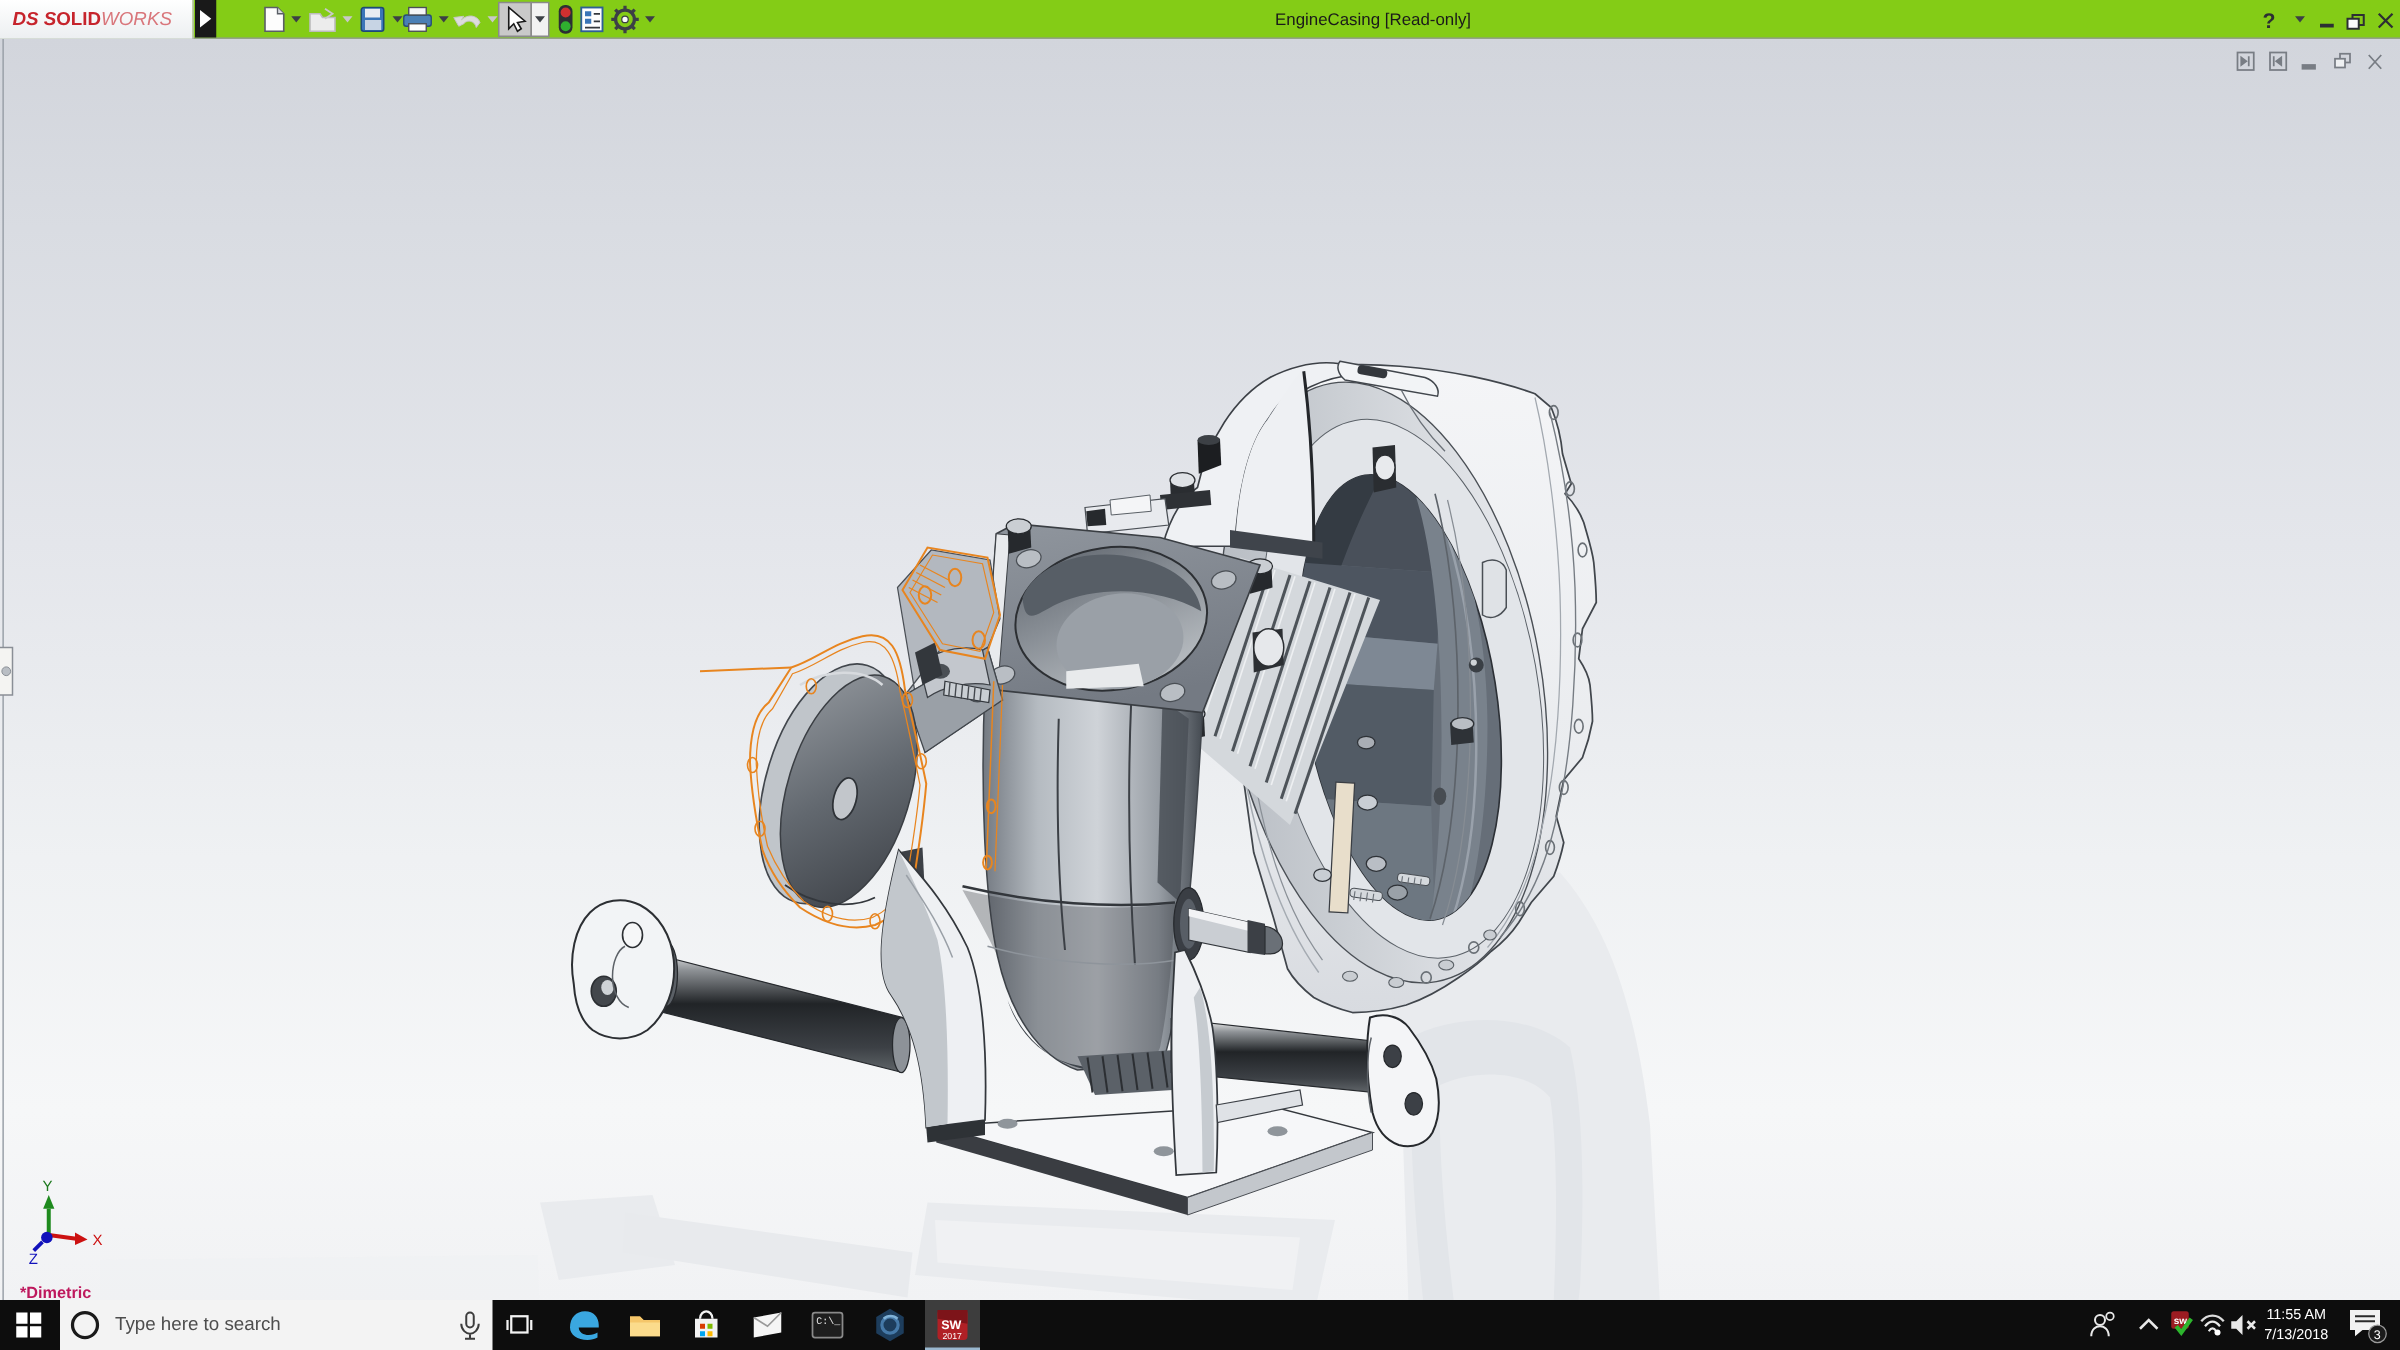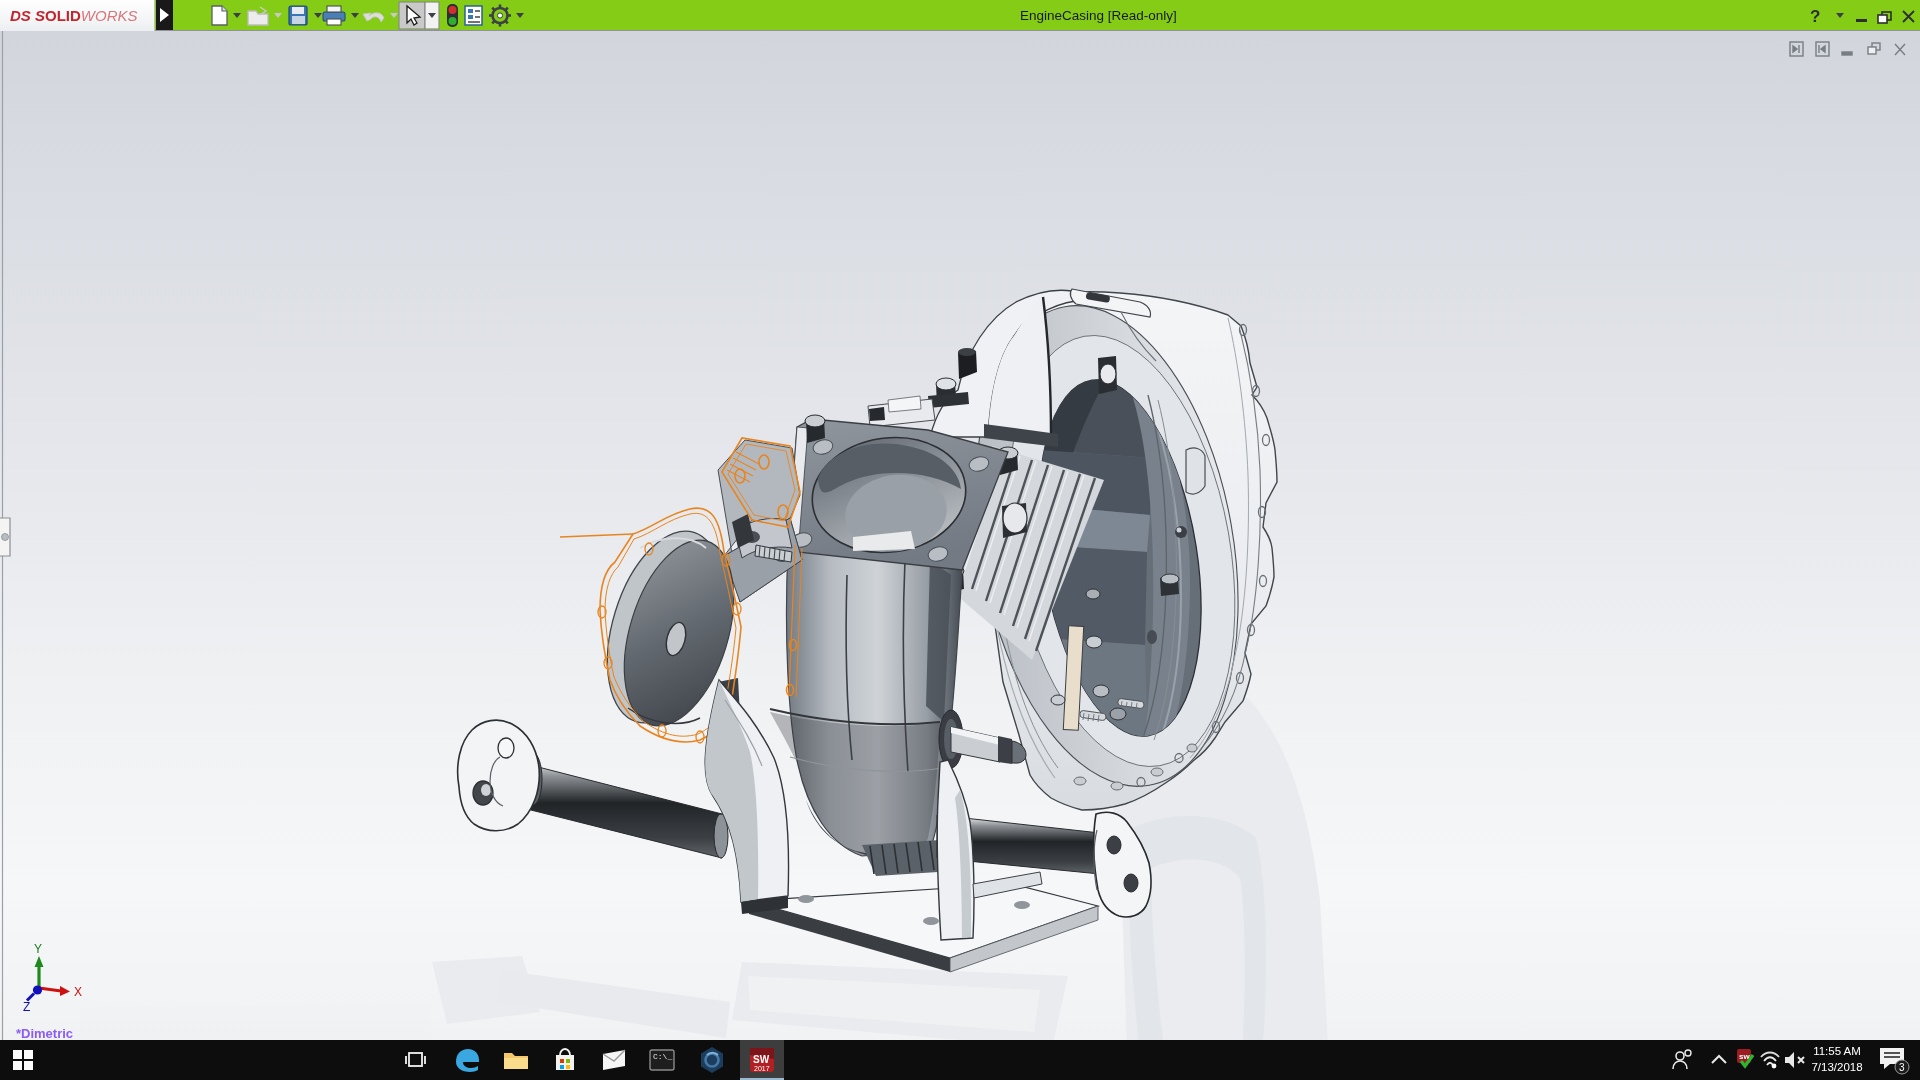--- a/index.html
+++ b/index.html
@@ -10,21 +10,21 @@
 #titlebar { position:absolute; left:0; top:0; width:1920px; height:31px; background:#84cc16; border-bottom:1px solid #8f9399; z-index:20; }
 #logo { position:absolute; left:0; top:0; width:155px; height:31px; background:linear-gradient(180deg,#ffffff,#eceff1); border-right:1px solid #c0c0c0; white-space:nowrap; }
 #logotext { position:absolute; left:10px; top:7px; font-size:15px; font-style:italic; font-weight:bold; color:#c6242c; }
 #logotext .lt { font-weight:normal; color:#d9767b; }
 #playbtn { position:absolute; left:156px; top:0; width:17px; height:30px; background:#191919; }
 #playbtn:after { content:""; position:absolute; left:4px; top:8px; border-left:9px solid #fff; border-top:7px solid transparent; border-bottom:7px solid transparent; }
 #title-text { position:absolute; left:1020px; top:8px; width:300px; text-align:left; font-size:13.5px; color:#1a1a1a; z-index:21; }
 #taskbar { position:absolute; left:0; top:1040px; width:1920px; height:40px; background:#0d0d0d; z-index:30; }
 #searchbox { position:absolute; left:48px; top:0px; width:346px; height:40px; background:#f3f3f3; }
 #searchbox span.ph { position:absolute; left:44px; top:11px; font-size:15px; color:#4d4d4d; }
-#dimetric { position:absolute; left:16px; top:1026px; font-size:13px; font-weight:bold; color:#8b5cf6; z-index:5; }
+#dimetric { position:absolute; left:16px; top:1026px; font-size:13px; font-weight:bold; color:#be185d; z-index:5; }
 </style>
 </head>
 <body>
 <div id="viewport"></div>
 <svg id="scene" width="1920" height="1080" viewBox="0 0 1920 1080">
 <defs>
   <linearGradient id="gBody" x1="0" y1="0" x2="0" y2="1">
     <stop offset="0" stop-color="#f4f5f7"></stop>
         <stop offset="0.6" stop-color="#eaecef"></stop>
         <stop offset="1" stop-color="#d8dbe0"></stop>
@@ -461,20 +461,30 @@
   </g>
 </svg>
 
 <div id="taskbar">
   <svg width="26" height="26" viewBox="0 0 26 26" style="position:absolute;left:11px;top:7px;">
     <rect x="2" y="3" width="9" height="9" fill="#fff"></rect>
       <rect x="13" y="3" width="9" height="9" fill="#fff"></rect>
     <rect x="2" y="14" width="9" height="9" fill="#fff"></rect>
       <rect x="13" y="14" width="9" height="9" fill="#fff"></rect>
   </svg>
+  <div id="searchbox">
+    <svg width="26" height="26" viewBox="0 0 26 26" style="position:absolute;left:7px;top:7px;">
+      <circle cx="13" cy="13" r="10" fill="none" stroke="#1a1a1a" stroke-width="2.6"></circle>
+    </svg>
+    <span class="ph">Type here to search</span>
+    <svg width="20" height="24" viewBox="0 0 20 24" style="position:absolute;left:318px;top:8px;">
+      <rect x="7" y="2" width="6" height="12" rx="3" fill="none" stroke="#3c3c3c" stroke-width="1.6"></rect>
+      <path d="M3,11 C3,16 7,19 10,19 C13,19 17,16 17,11 M10,19 L10,23 M6,23 L14,23" fill="none" stroke="#3c3c3c" stroke-width="1.6"></path>
+    </svg>
+  </div>
   <svg width="24" height="24" viewBox="0 0 24 24" style="position:absolute;left:404px;top:8px;">
     <rect x="5" y="5" width="13" height="13" fill="none" stroke="#f2f2f2" stroke-width="1.8"></rect>
     <path d="M2,8 L2,16 M21,8 L21,16" stroke="#f2f2f2" stroke-width="1.8"></path>
   </svg>
   <svg width="30" height="30" viewBox="0 0 30 30" style="position:absolute;left:452px;top:5px;">
     <path d="M4,17 C4,9 9,4 16,4 C23,4 27,9 27,15 L27,17 L11,17 C11,21 15,23 19,23 C22,23 24,22 26,21 L26,25 C24,26 21,27 18,27 C10,27 4,23 4,17 Z" fill="#3aa7e0"></path>
   </svg>
   <svg width="28" height="28" viewBox="0 0 28 28" style="position:absolute;left:502px;top:6px;">
     <path d="M2,7 L10,7 L13,10 L26,10 L26,23 L2,23 Z" fill="#f5c66a"></path>
     <path d="M2,12 L26,12 L26,23 L2,23 Z" fill="#fbdb8c"></path>

